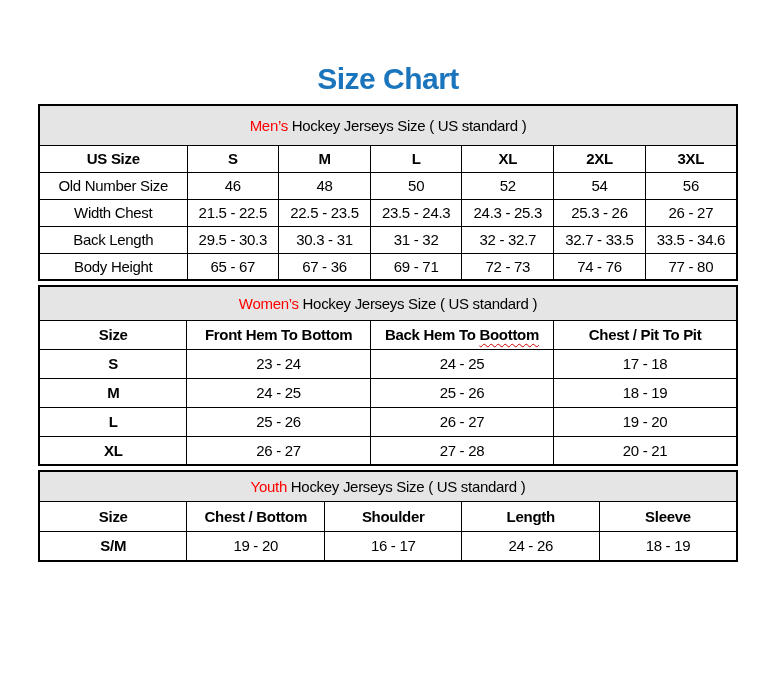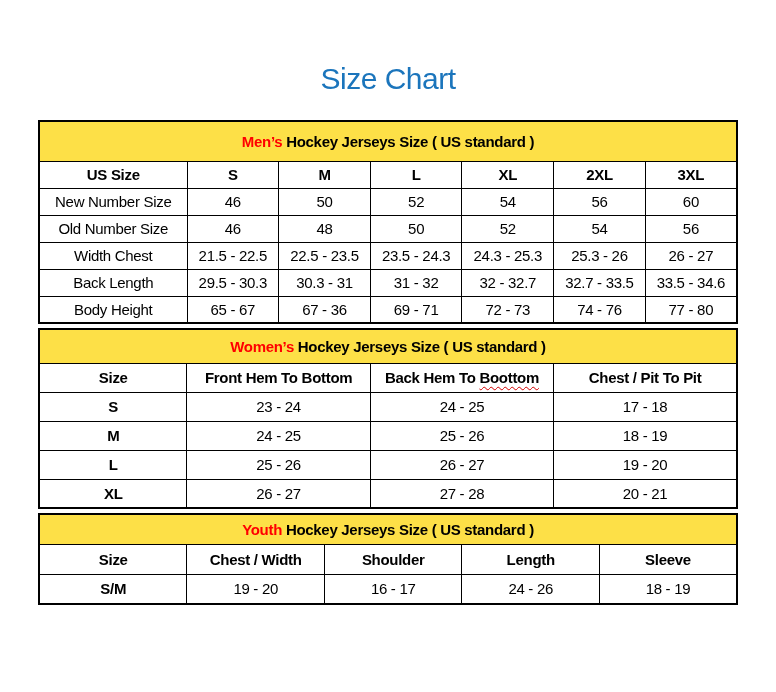--- a/index.html
+++ b/index.html
@@ -11,44 +11,44 @@
     overflow: hidden;
   }
   .page {
     width: 776px; height: 692px;
     padding: 62px 38px 0 38px;
   }
   .title {
     text-align: center;
     color: #1B75BC;
     font-size: 30px;
-    font-weight: normal;
+    font-weight: bold;
     letter-spacing: -0.5px;
-    margin-bottom: 24px;
+    margin-bottom: 8px;
   }
   table.size-table {
     width: 700px;
     border-collapse: collapse;
     table-layout: fixed;
     border: 2px solid #000;
     margin-bottom: 4px;
   }
   .size-table th, .size-table td {
     border: 1px solid #000;
     text-align: center;
     vertical-align: middle;
     font-size: 15px;
     letter-spacing: -0.3px;
     padding: 0 2px;
     overflow: hidden;
     white-space: nowrap;
   }
   .banner-cell {
-    background: #fde047;
-    font-weight: bold;
+    background: #e5e5e5;
+    font-weight: normal;
     font-size: 16.5px;
     letter-spacing: -0.2px;
     border-bottom: 2px solid #000;
     margin-left: 26px;
   }
   .banner-red { color: #FF0000; }
   .cols th { font-weight: bold; }
   .size-table td { font-weight: normal; }
   
   .mens .banner-cell { height: 40px; }
@@ -97,29 +97,20 @@
         <th>S</th>
         <th>M</th>
         <th>L</th>
         <th>XL</th>
         <th>2XL</th>
         <th>3XL</th>
       </tr>
     </thead>
     <tbody>
         <tr>
-          <td class="label-cell">New Number Size</td>
-          <td>46</td>
-          <td>50</td>
-          <td>52</td>
-          <td>54</td>
-          <td>56</td>
-          <td>60</td>
-        </tr>
-        <tr>
           <td class="label-cell">Old Number Size</td>
           <td>46</td>
           <td>48</td>
           <td>50</td>
           <td>52</td>
           <td>54</td>
           <td>56</td>
         </tr>
         <tr>
           <td class="label-cell">Width Chest</td>
@@ -204,21 +195,21 @@
         <col class="c-data">
         <col class="c-data">
         <col class="c-data">
     </colgroup>
     <thead>
       <tr>
         <th class="banner-cell" colspan="5"><span class="banner-red">Youth</span><span> Hockey Jerseys Size ( US standard )</span></th>
       </tr>
       <tr class="cols">
         <th>Size</th>
-        <th>Chest / Width</th>
+        <th>Chest / Bottom</th>
         <th>Shoulder</th>
         <th>Length</th>
         <th>Sleeve</th>
       </tr>
     </thead>
     <tbody>
         <tr>
           <td class="label-cell">S/M</td>
           <td>19 - 20</td>
           <td>16 - 17</td>

